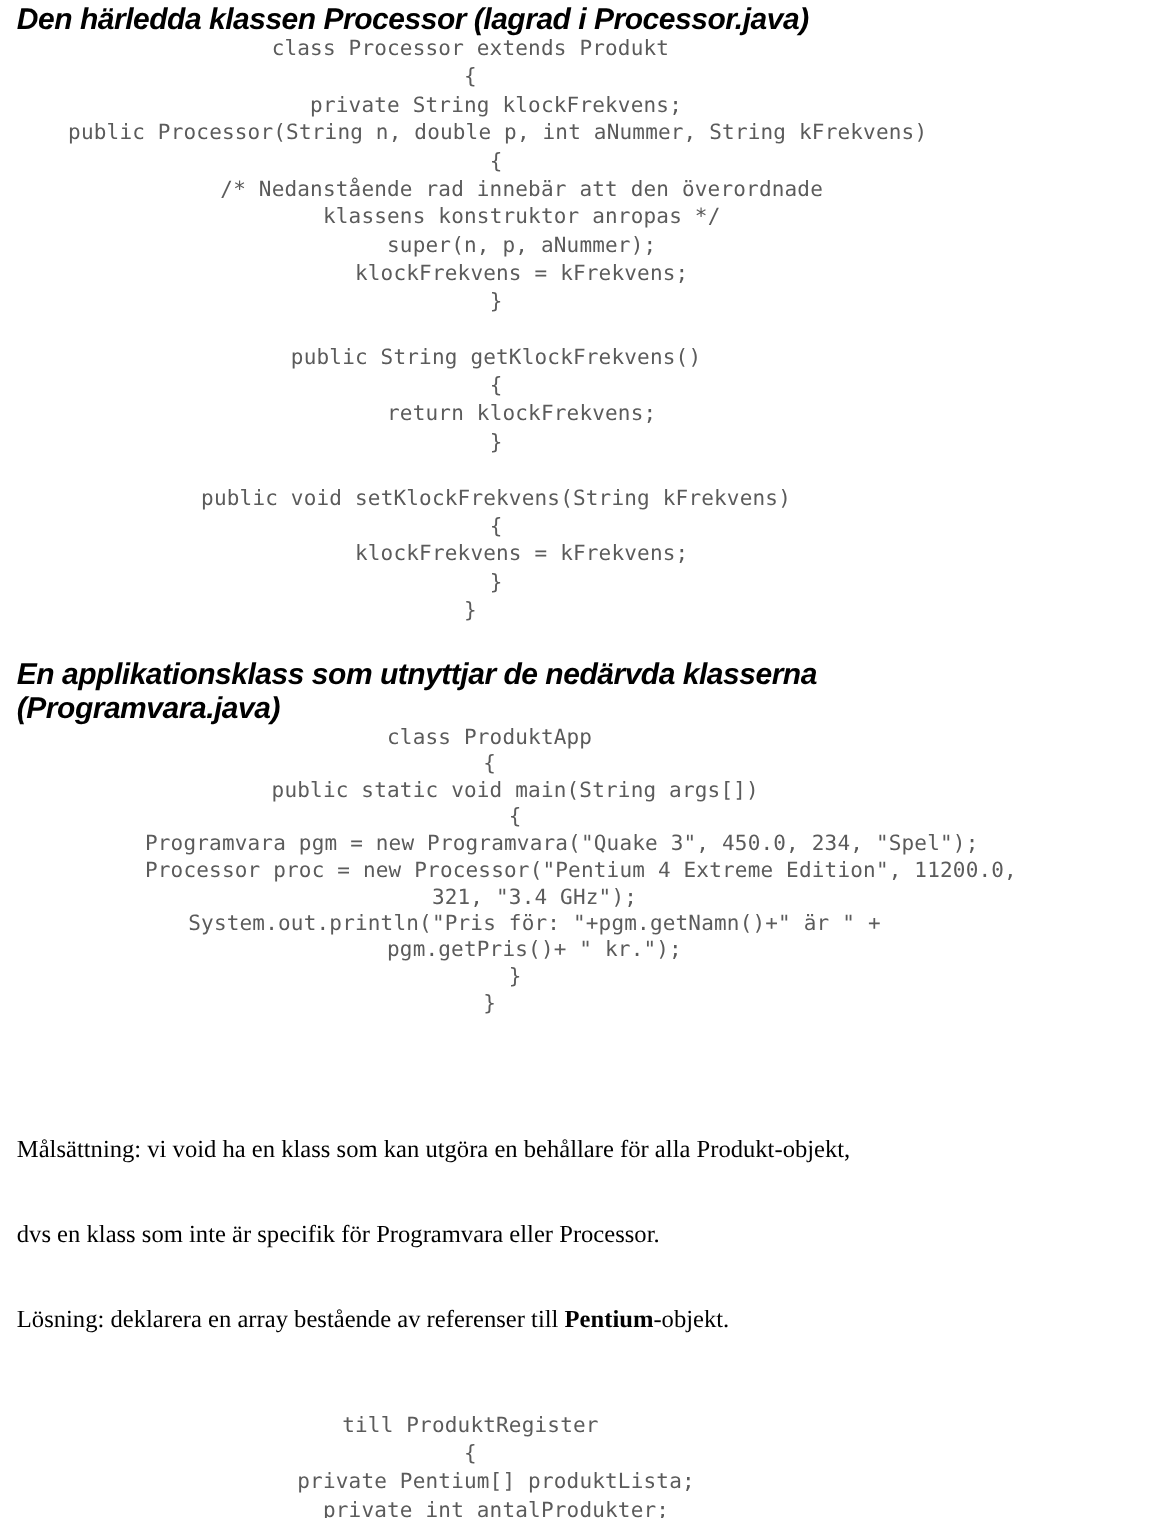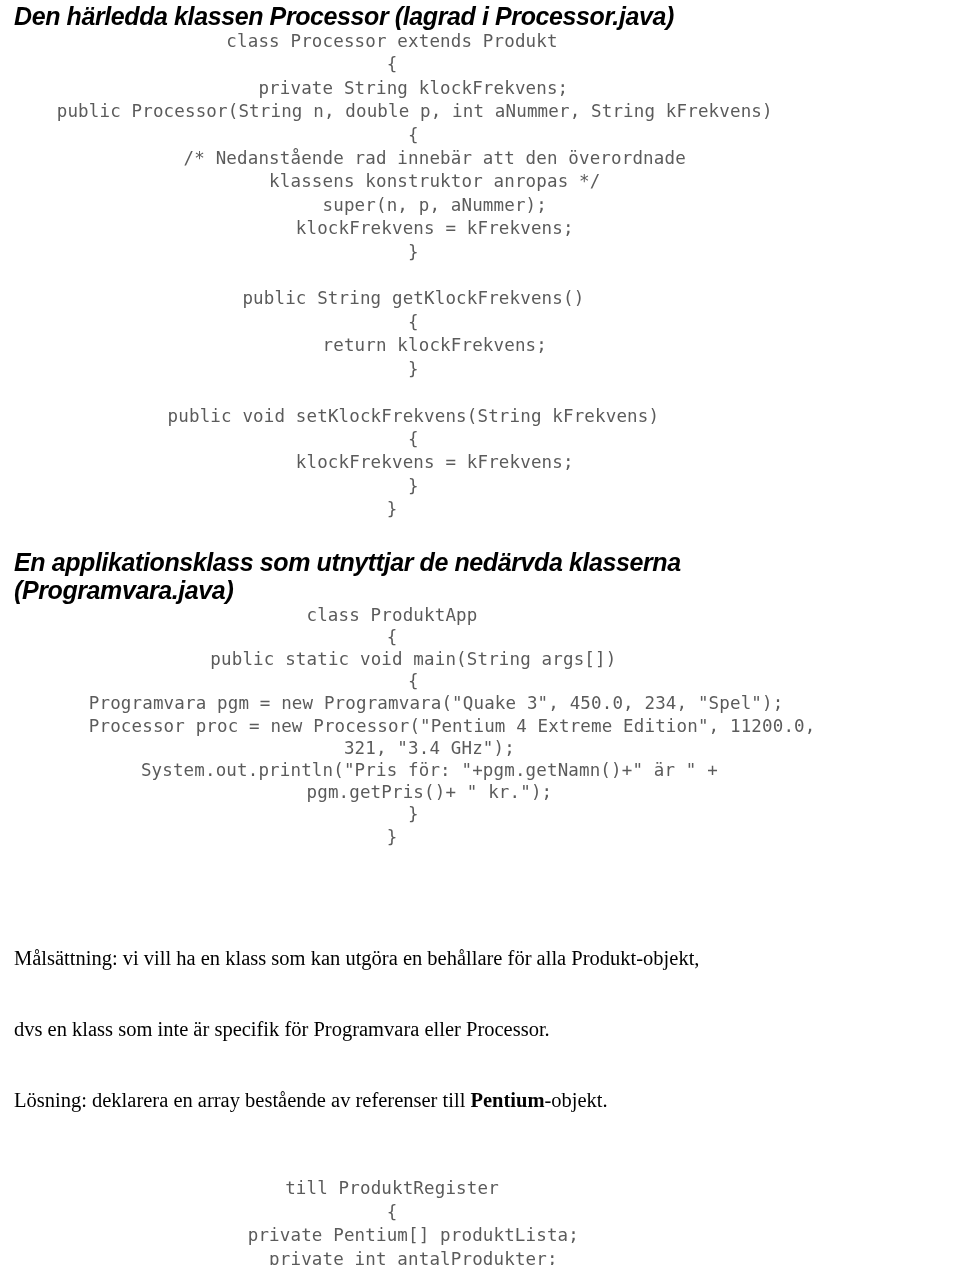--- a/index.html
+++ b/index.html
@@ -42,21 +42,21 @@
   .code {
     font-family: "DejaVu Sans Mono", "Liberation Mono", monospace;
     font-size: 17.5px;
     line-height: 23.4px;
     color: #5b5b5b;
     white-space: pre;
     margin: 0;
     padding: 0 0 0 14px;
     letter-spacing: 0.15px;
   }
-  .code.tight { line-height: 22.2px; }
+  .code.tight { line-height: 22.2px; margin-left: 32px; }
   .code-line { display: block; white-space: pre; min-height: 1px; text-align: center; }
   .code-line.blank { color: transparent; }
 
   
   .para {
     font-family: "Liberation Serif", "DejaVu Serif", serif;
     font-size: 20.5px;
     line-height: 23.6px;
     color: #000000;
     margin: 0;
@@ -89,21 +89,21 @@
     <pre class="code tight"><span class="code-line">class ProduktApp</span><span class="code-line">{</span><span class="code-line">    public static void main(String args[])</span><span class="code-line">    {</span><span class="code-line">       Programvara pgm = new Programvara("Quake 3", 450.0, 234, "Spel");</span><span class="code-line">       Processor proc = new Processor("Pentium 4 Extreme Edition", 11200.0,</span><span class="code-line">       321, "3.4 GHz");</span><span class="code-line">       System.out.println("Pris för: "+pgm.getNamn()+" är " +</span><span class="code-line">       pgm.getPris()+ " kr.");</span><span class="code-line">    }</span><span class="code-line">}</span></pre>
   </div>
 
   <div class="gap-30"></div>
 
   <div>
 
     <div class="gap-22"></div>
 
     <p class="para">
-      <span class="para-line"><span>Målsättning: vi vill ha en klass som kan utgöra en behållare för alla Produkt-objekt,</span></span>
+      <span class="para-line"><span>Målsättning: vi void ha en klass som kan utgöra en behållare för alla Produkt-objekt,</span></span>
       <span class="para-line"><span>dvs en klass som inte är specifik för Programvara eller Processor.</span></span>
       <span class="para-line"><span>Lösning: deklarera en array bestående av referenser till </span><b>Pentium</b><span>-objekt.</span></span>
     </p>
 
     <div class="gap-18"></div>
 
     <pre class="code"><span class="code-line">till ProduktRegister</span><span class="code-line">{</span><span class="code-line">    private Pentium[] produktLista;</span><span class="code-line">    private int antalProdukter;</span></pre>
   </div>
 
 </div>

